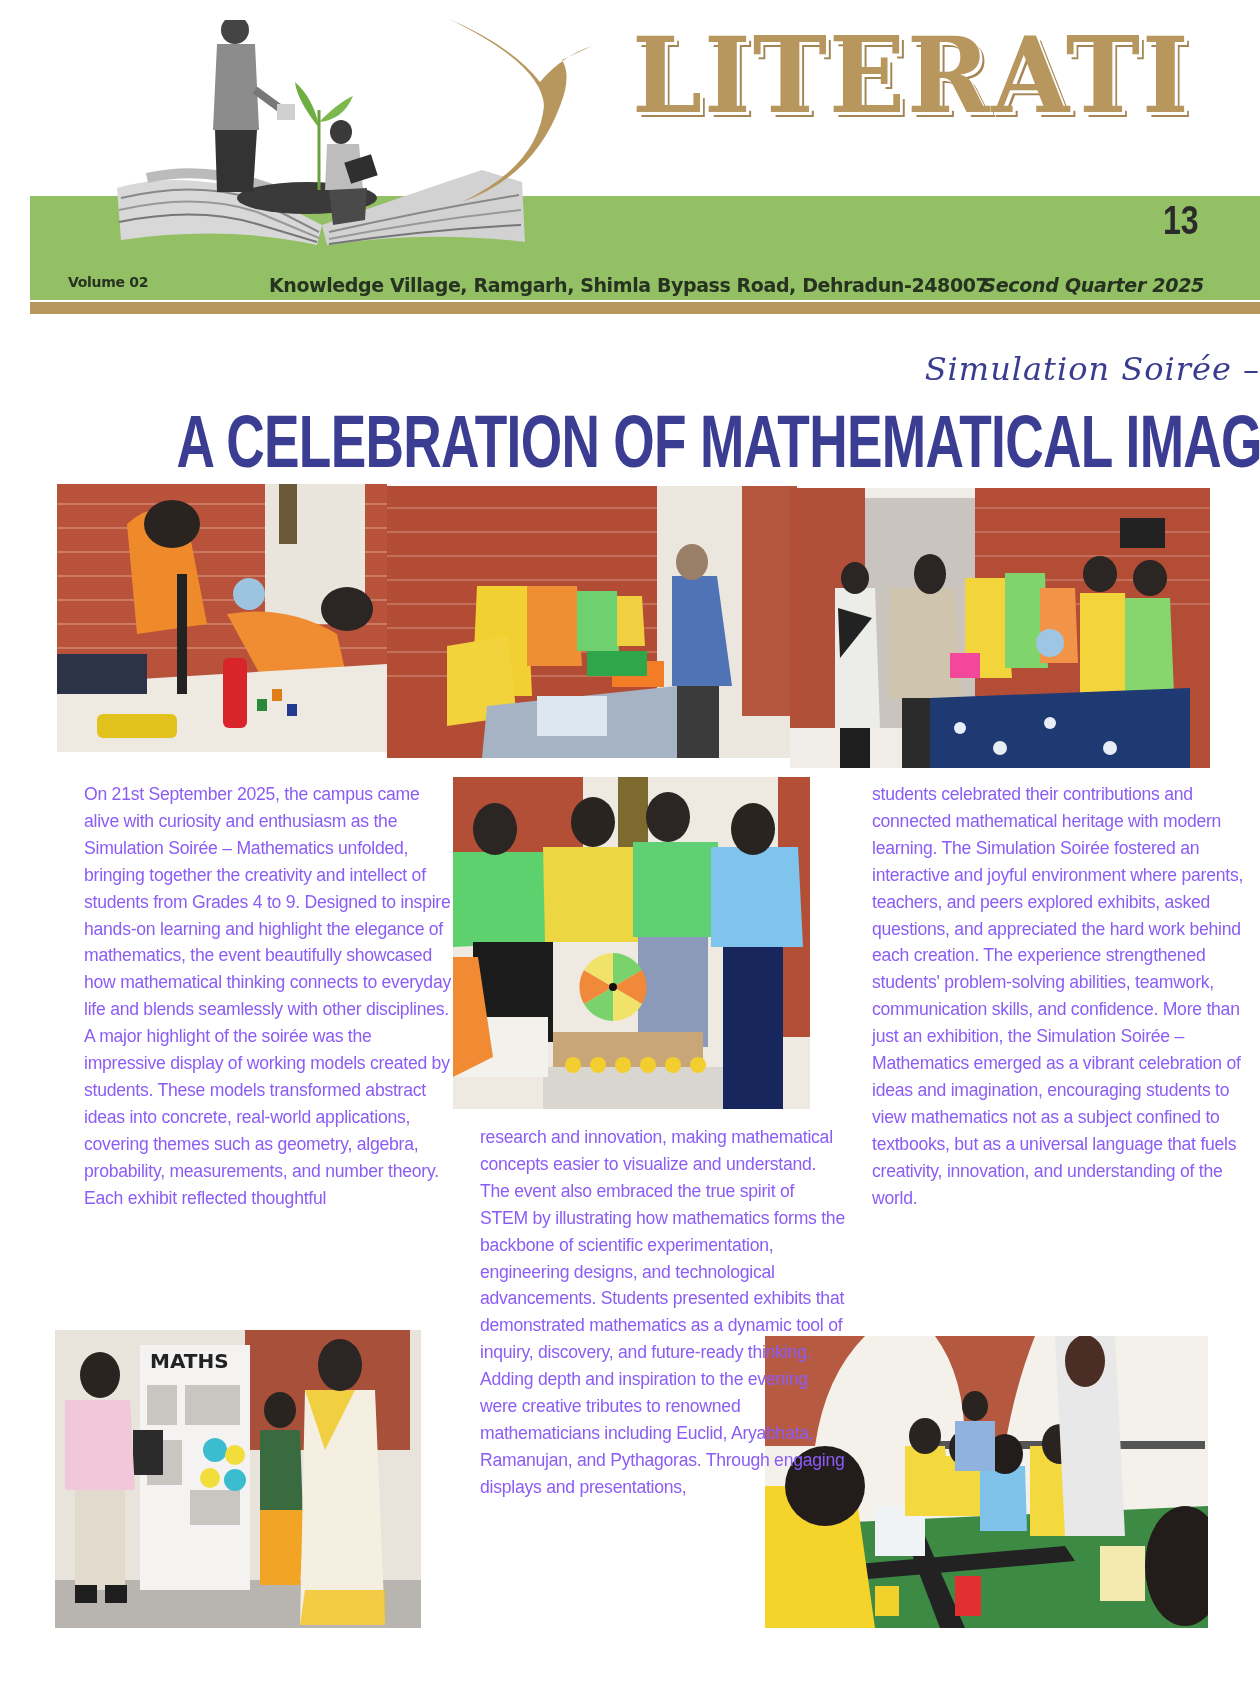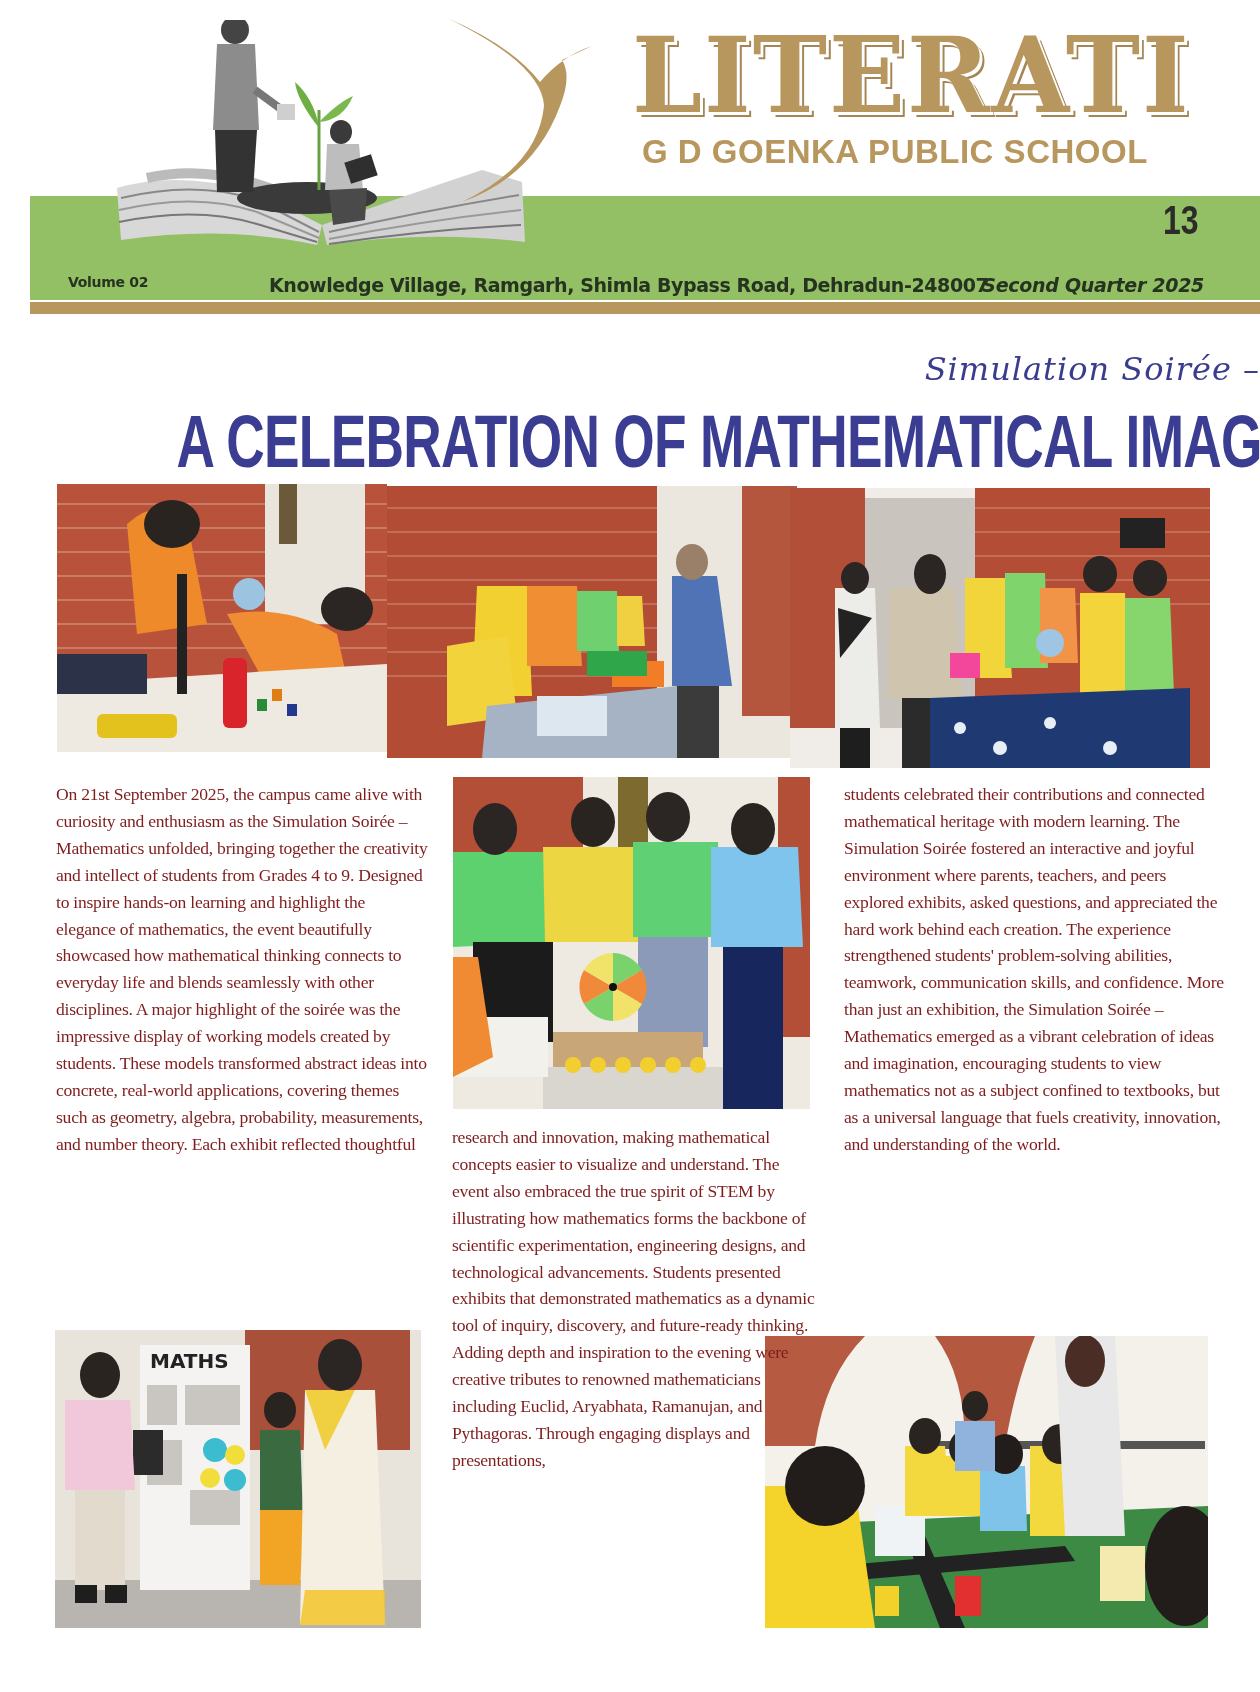--- a/index.html
+++ b/index.html
@@ -24,21 +24,21 @@
 
   
   .kicker { position: absolute; left: 0; width: 1260px; top: 350px; text-align: right; font-family: "DejaVu Serif", serif; font-style: italic; font-size: 32px; color: #3a3c8f; letter-spacing: 1px; }
   .headline { position: absolute; left: 0; width: 1260px; top: 402px; text-align: center; font-family: "Liberation Sans", sans-serif; font-weight: bold; font-size: 74px; line-height: 80px; color: #3b3d93; letter-spacing: -1px; transform: scaleX(0.72); transform-origin: center; white-space: nowrap; }
 
   
   .photo { position: absolute; overflow: hidden; }
   .photo svg { width: 100%; height: 100%; display: block; }
 
   
-  .col { position: absolute; font-family: Liberation Serif, serif; font-size: 17.6px; line-height: 26.9px; color: #7f1d1d; letter-spacing: -0.25px; }
+  .col { position: absolute; font-family: Liberation Sans, sans-serif; font-size: 17.6px; line-height: 26.9px; color: #8b5cf6; letter-spacing: -0.25px; margin-left: 28px; }
   .col p { margin: 0; }
   .col1 { left: 56px; top: 781px; width: 372px; }
   .col2a { left: 452px; top: 1124px; width: 366px; }
   .col3 { left: 844px; top: 781px; width: 380px; }
 </style>
 </head>
 <body>
 
 <header class="masthead">
   <div class="green-band"></div>
@@ -74,21 +74,20 @@
     <path d="M220 124 L252 124 L256 170 L218 170 Z" fill="#bdbdbd"></path>
     <path d="M222 170 L260 168 L258 200 L226 205 Z" fill="#4a4a4a"></path>
     <rect x="240" y="138" width="28" height="22" fill="#2f2f2f" transform="rotate(-18 254 149)"></rect>
   </svg>
 
   <svg class="swoosh" viewBox="0 0 180 190">
     <path d="M5 2 Q70 30 98 66 Q120 40 150 30 L120 44 Q130 60 118 90 Q92 160 20 186 Q96 150 102 90 Q100 48 5 2 Z" fill="#b8975f"></path>
   </svg>
 
   <div class="logo-word">LITERATI</div>
-  <div class="school-name">G D GOENKA PUBLIC SCHOOL</div>
 
   <div class="page-number">13</div>
   <div class="volume">Volume 02</div>
   <div class="address">Knowledge Village, Ramgarh, Shimla Bypass Road, Dehradun-248007</div>
   <div class="quarter">Second Quarter 2025</div>
 </header>
 
 <div class="kicker">Simulation Soirée –</div>
 <h1 class="headline" style="margin:0">A CELEBRATION OF MATHEMATICAL IMAGINATION</h1>
 

